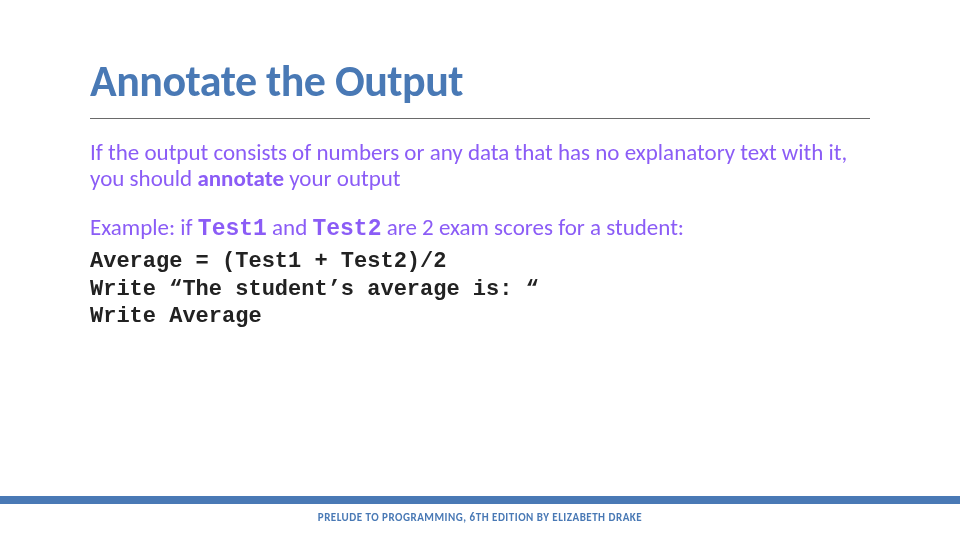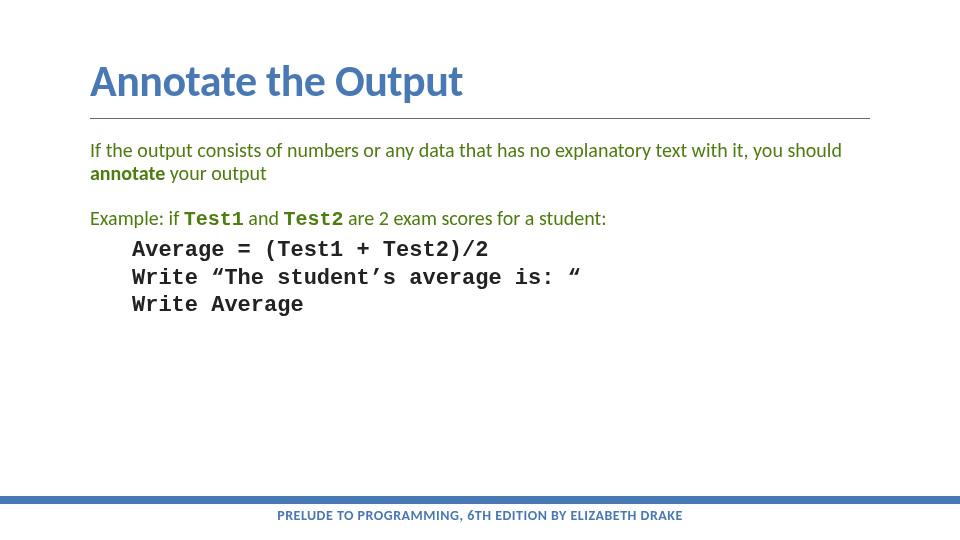--- a/index.html
+++ b/index.html
@@ -16,54 +16,53 @@
     font-weight: 700;
     color: #4979b5;
     letter-spacing: -0.5px;
     margin-bottom: 10px;
   }
   .title-underline {
     border-bottom: 1px solid #6a6a6a;
     margin-bottom: 20px;
   }
   .body-text {
-    font-size: 20px;
+    font-size: 23px;
     line-height: 1.15;
-    color: #4d7c0f;
+    color: #8b5cf6;
     margin-bottom: 22px;
   }
   .body-text b { font-weight: 700; }
   .mono {
     font-family: "Courier New", Courier, monospace;
     font-weight: 700;
   }
   .code-block {
     font-family: "Courier New", Courier, monospace;
     font-size: 22px;
     font-weight: 700;
     line-height: 1.25;
     color: #222;
     white-space: pre;
-    margin-left: 42px;
   }
   .footer-bar {
     position: absolute;
     left: 0;
     bottom: 36px;
     width: 960px;
     height: 8px;
     background: #4979b5;
   }
   .footer-text {
     position: absolute;
     left: 0;
     bottom: 16px;
     width: 960px;
     text-align: center;
-    font-size: 14px;
+    font-size: 11px;
     letter-spacing: 0.5px;
     color: #4979b5;
     font-weight: 600;
   }
 </style>
 </head>
 <body>
 
 <div class="slide">
 

